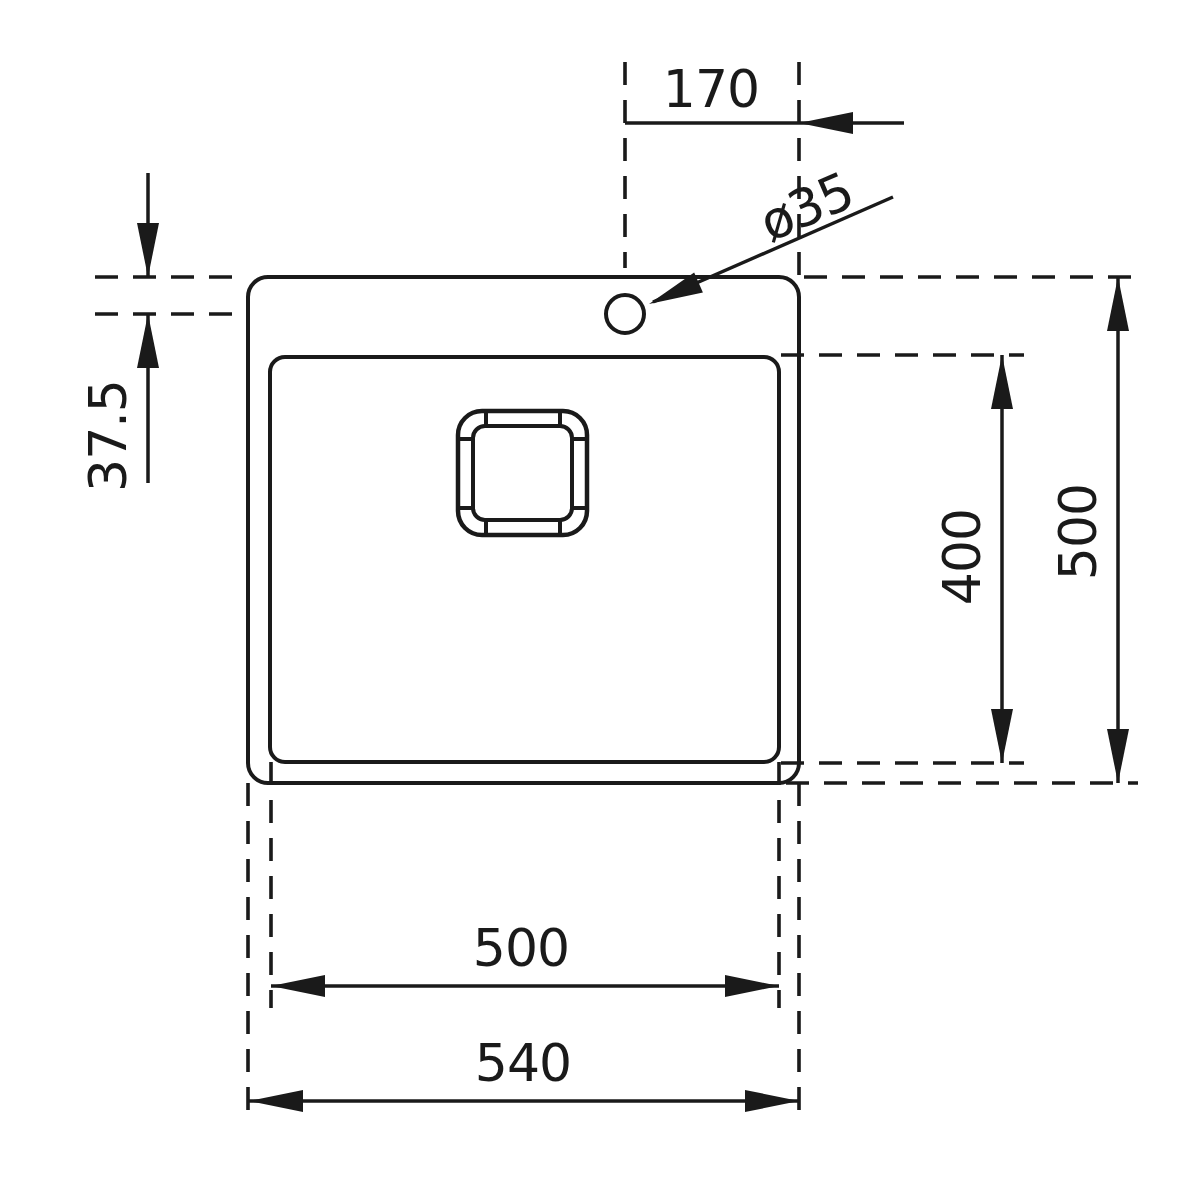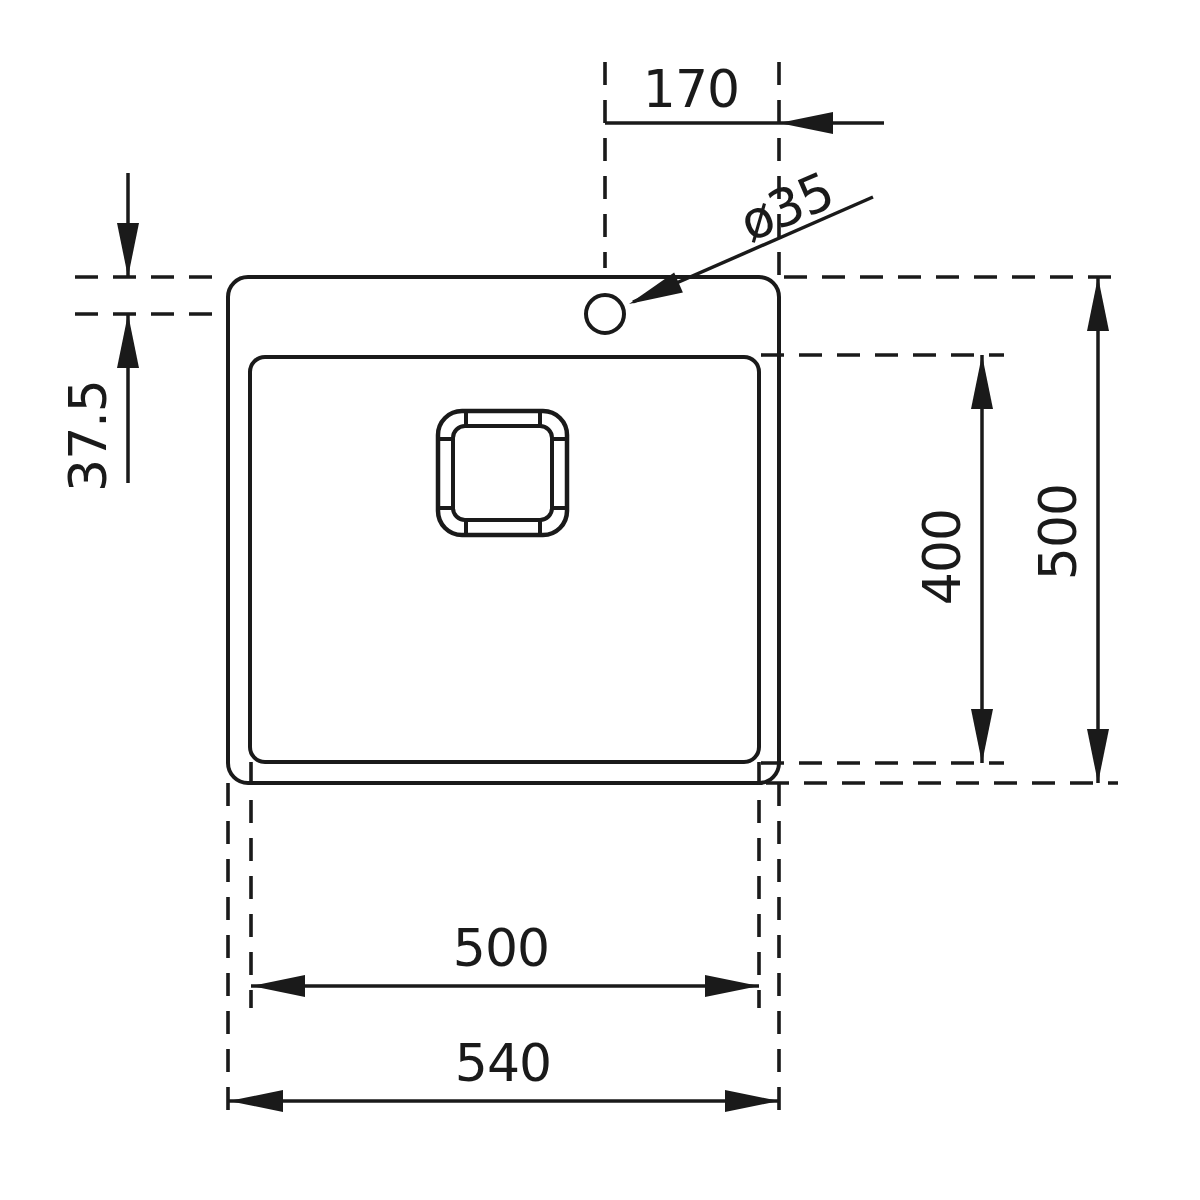--- a/index.html
+++ b/index.html
@@ -1,17 +1,17 @@
 <!DOCTYPE html>
 <html style="--ink: #1a1a1a; --background: #ffffff;"><head>
 <meta charset="utf-8">
 <style>
   :root { --ink: #1a1a1a; --background: #ffffff; }
   html, body { margin: 0; padding: 0; background: var(--background); }
-  .canvas { width: 1112px; height: 1200px; background: var(--background); }
+  .canvas { width: 1112px; height: 1200px; background: var(--background); padding-left: 20px; }
   svg { display: block; }
   .stroke { fill: none; stroke: var(--ink); stroke-width: 4; }
   .thick { stroke-width: 4.5; }
   .dim  { fill: none; stroke: var(--ink); stroke-width: 3.5; }
   .dash { fill: none; stroke: var(--ink); stroke-width: 3.6; stroke-dasharray: 23 15; }
   .arrow { fill: var(--ink); stroke: none; }
   text {
     font-family: "DejaVu Sans", "Liberation Sans", sans-serif;
     font-size: 52px;
     letter-spacing: -1px;

